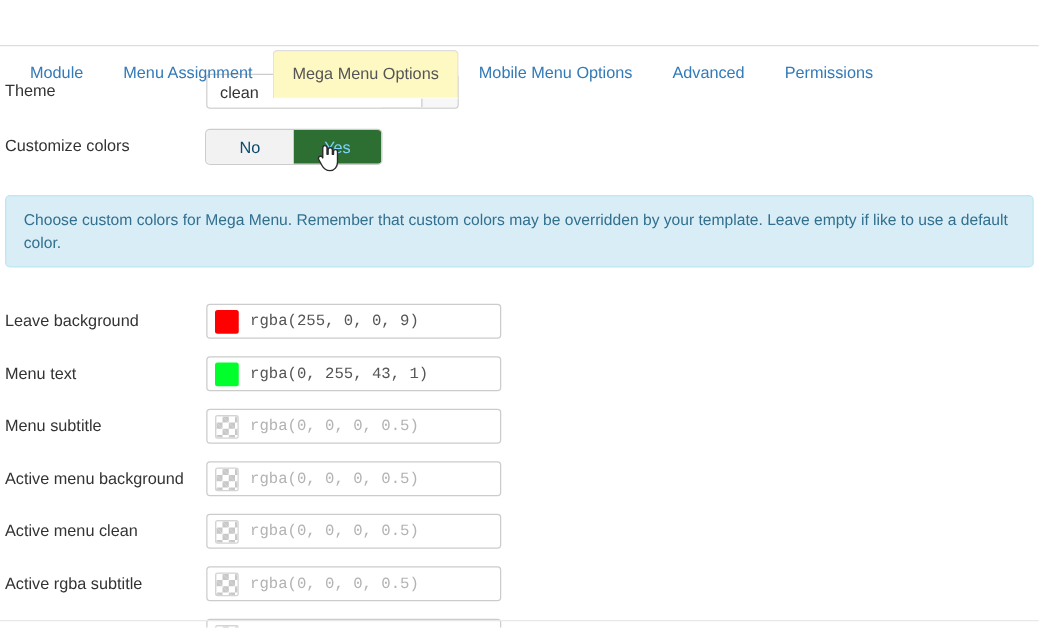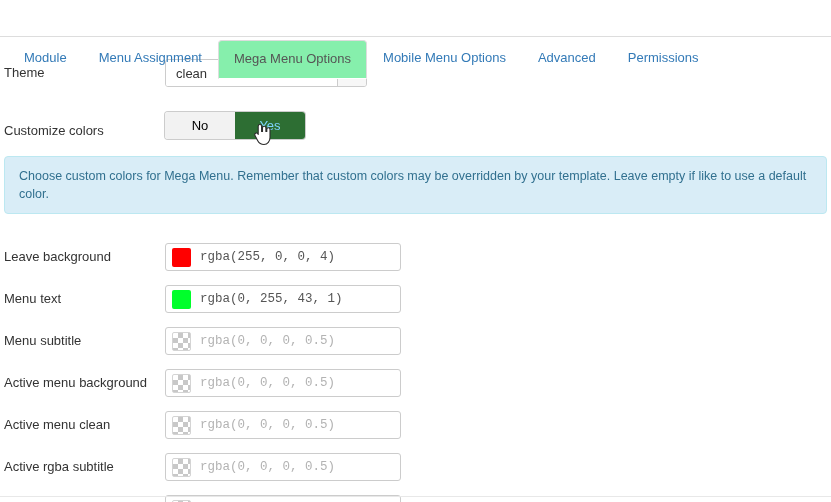--- a/index.html
+++ b/index.html
@@ -36,21 +36,21 @@
     cursor: pointer;
     position: relative;
     top: 12px;
     border: 1px solid transparent;
     border-radius: 4px 4px 0 0;
     background: transparent;
     vertical-align: bottom;
   }
   .tab.active {
     color: #555555;
-    background: #86efac;
+    background: #fef9c3;
     border: 1px solid #dddddd;
     border-bottom-color: #ffffff;
     margin-bottom: -1px;
     cursor: default;
     margin-top: 28px;
   }
 
   
   .form-area {
     padding: 0;
@@ -120,21 +120,21 @@
   }
   .btn-toggle {
     width: 70px;
     display: flex;
     align-items: center;
     justify-content: center;
     font-size: 13px;
     cursor: pointer;
     box-sizing: border-box;
     background: #f2f2f2;
-    color: #000000;
+    color: #0c4a6e;
   }
   .btn-toggle.is-active {
     background: #2d6e33;
     color: #7dd3fc;
   }
 
   .toggle-holder {
     position: relative;
   }
   .cursor-hand {
@@ -220,21 +220,21 @@
     <div class="field-wrap">
       <div class="select-group">
         <div class="select-value">clean</div>
         <div class="select-arrow-btn">
           <span class="caret-down"></span>
         </div>
       </div>
     </div>
   </div>
 
-  <div class="form-row" style="height:44px;align-items:flex-end;">
+  <div class="form-row" style="height:44px;">
     <div class="label">Customize colors</div>
     <div class="field-wrap toggle-holder">
       <div class="btn-group" id="toggle-group">
           <div class="btn-toggle">No</div>
           <div class="btn-toggle is-active">Yes</div>
         </div>
       <svg class="cursor-hand" viewBox="0 0 18 24">
         <path d="M5.2 10.4V4.3c0-1 .8-1.8 1.7-1.8s1.7.8 1.7 1.8v5.1h.9V5.9c0-1 .8-1.7 1.7-1.7s1.7.7 1.7 1.7v3.6h.9V7.4c0-1 .7-1.7 1.6-1.7s1.6.7 1.6 1.7v8.1c0 3.9-2.4 7-6 7-3.5 0-5.1-1.6-6.4-4.1L2 13.6c-.5-.9-.2-1.9.6-2.4.8-.5 1.8-.2 2.3.6l.3.6z" fill="#ffffff" stroke="#2b2b2b" stroke-width="1.1" stroke-linejoin="round"></path>
       </svg>
     </div>
@@ -244,21 +244,21 @@
     <span>Choose custom colors for Mega Menu. Remember that custom colors may be overridden by your template. Leave empty if like to use a default color.</span>
   </div>
 
   <div style="height:22px;"></div>
   <div id="color-rows">
       <div class="form-row">
         <div class="label">Leave background</div>
         <div class="field-wrap">
           <div class="color-field">
             <span class="swatch" style="background-color: rgb(255, 0, 0);"></span>
-            <span class="color-text">rgba(255, 0, 0, 4)</span>
+            <span class="color-text">rgba(255, 0, 0, 9)</span>
           </div>
         </div>
       </div>
       <div class="form-row">
         <div class="label">Menu text</div>
         <div class="field-wrap">
           <div class="color-field">
             <span class="swatch" style="background-color: rgb(0, 255, 43);"></span>
             <span class="color-text">rgba(0, 255, 43, 1)</span>
           </div>

